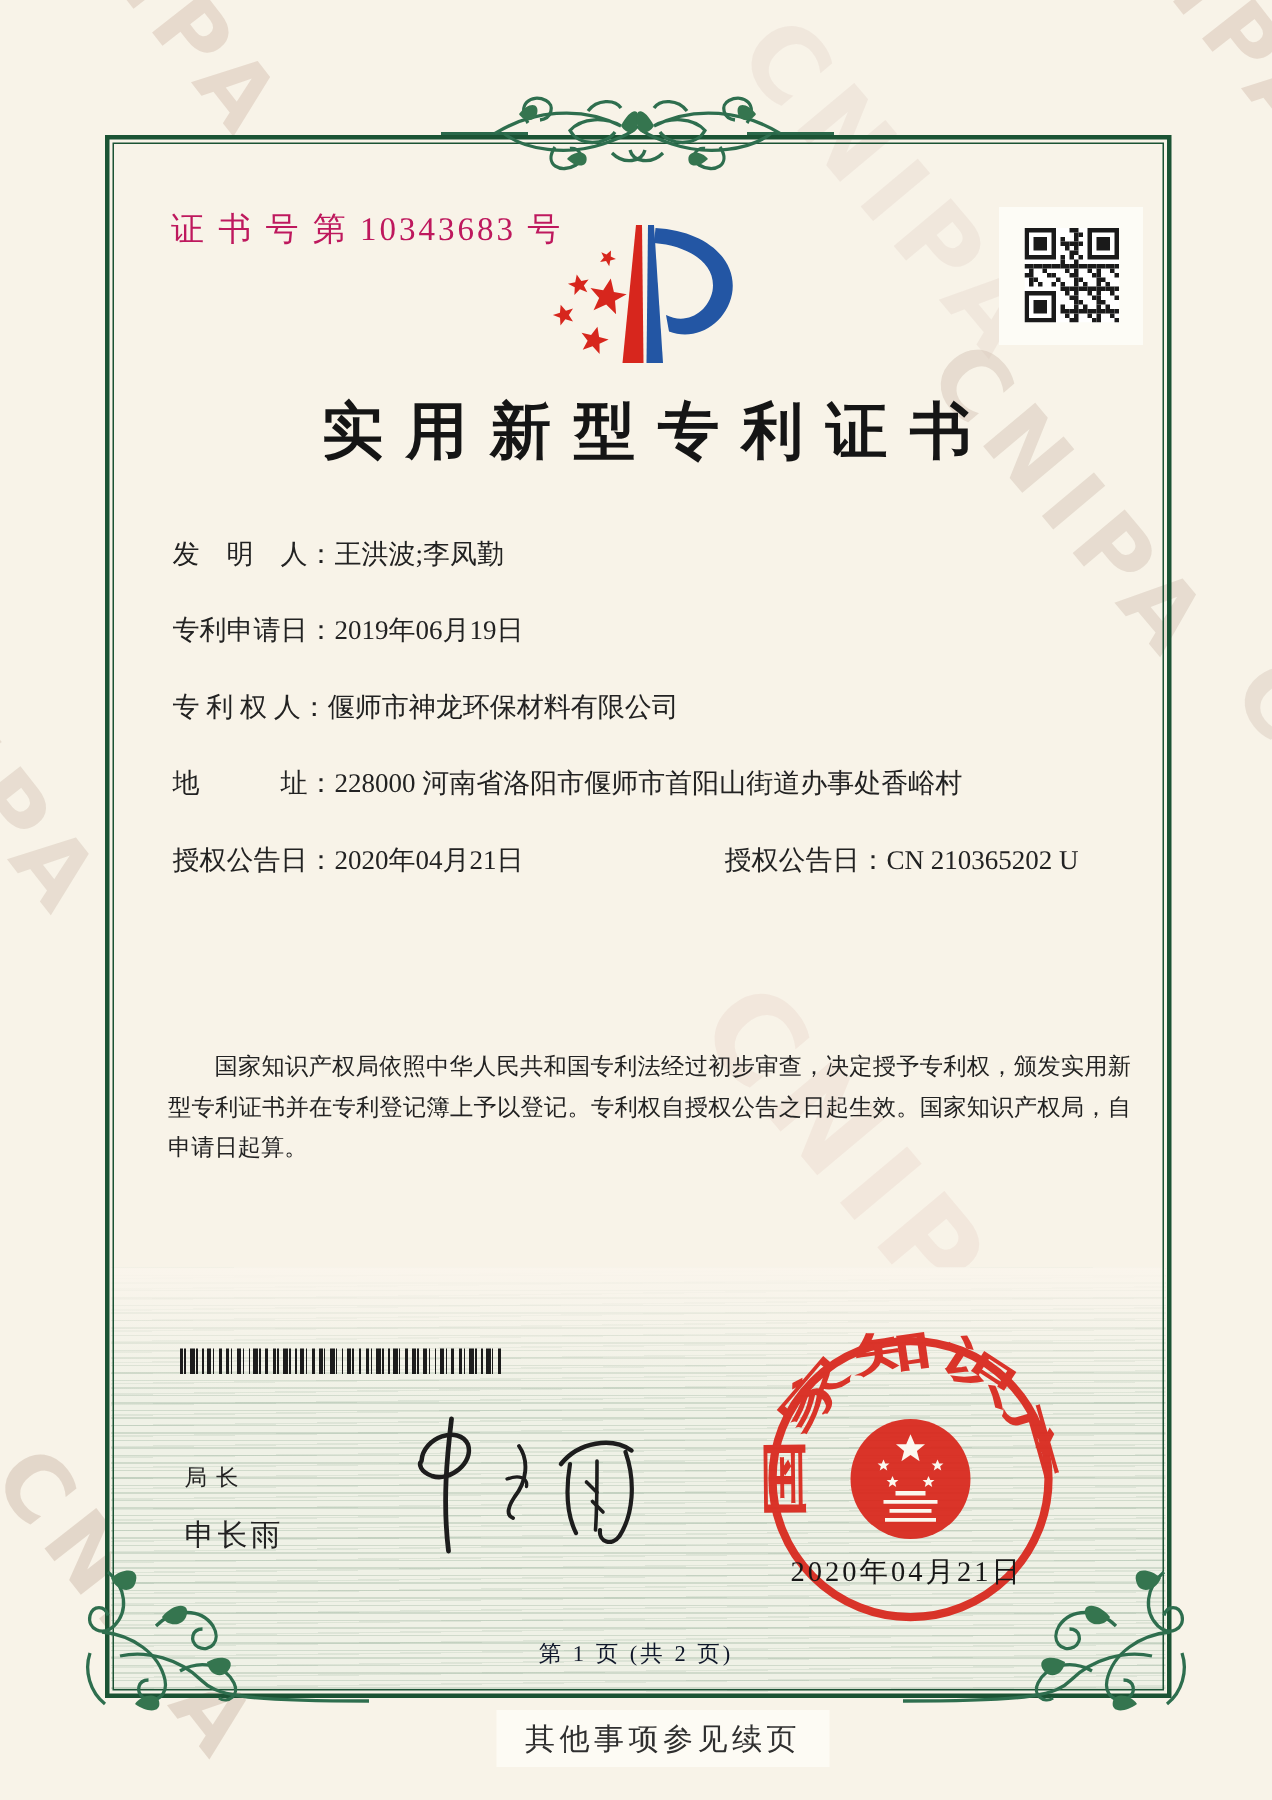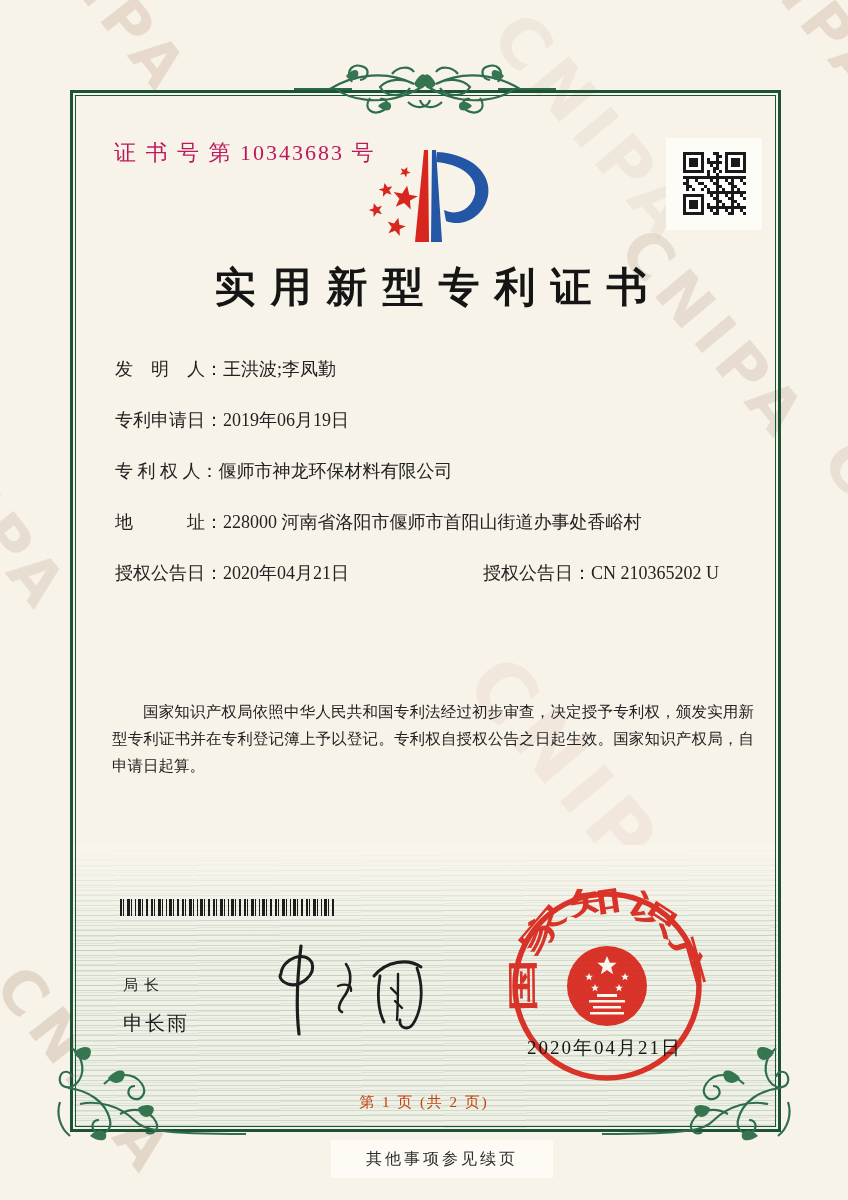--- a/index.html
+++ b/index.html
@@ -103,27 +103,27 @@
   
   .seal { position:absolute; z-index:6; left:505px; top:886px; }
   .seal-date {
     position:absolute; z-index:7; left:527px; top:1035px;
     font-size:19px; letter-spacing:2px; color:#171717; white-space:nowrap;
   }
 
   
   .page-info {
     position:absolute; z-index:5; left:0; top:1093px; width:848px; text-align:center;
-    font-size:15px; letter-spacing:2px; color:#c2410c;
+    font-size:15px; letter-spacing:2px; color:#0f172a;
   }
   .cont-box {
     position:absolute; z-index:5; left:331px; top:1140px; width:222px; height:38px;
     background:#fdfbf4; display:flex; align-items:center; justify-content:center;
   }
-  .cont-note { font-size:16px; letter-spacing:3px; color:#2f2f2f; }
+  .cont-note { font-size:20px; letter-spacing:3px; color:#2f2f2f; }
 </style>
 </head>
 <body>
 
 <div class="wm wm-tl">CNIPA</div>
 <div class="wm wm-tr">CNIPA</div>
 <div class="wm wm-mid">CNIPA</div>
 <div class="wm wm-rm">CNIPA</div>
 <div class="wm wm-lm">CNIPA</div>
 <div class="wm wm-re">CNIPA</div>

